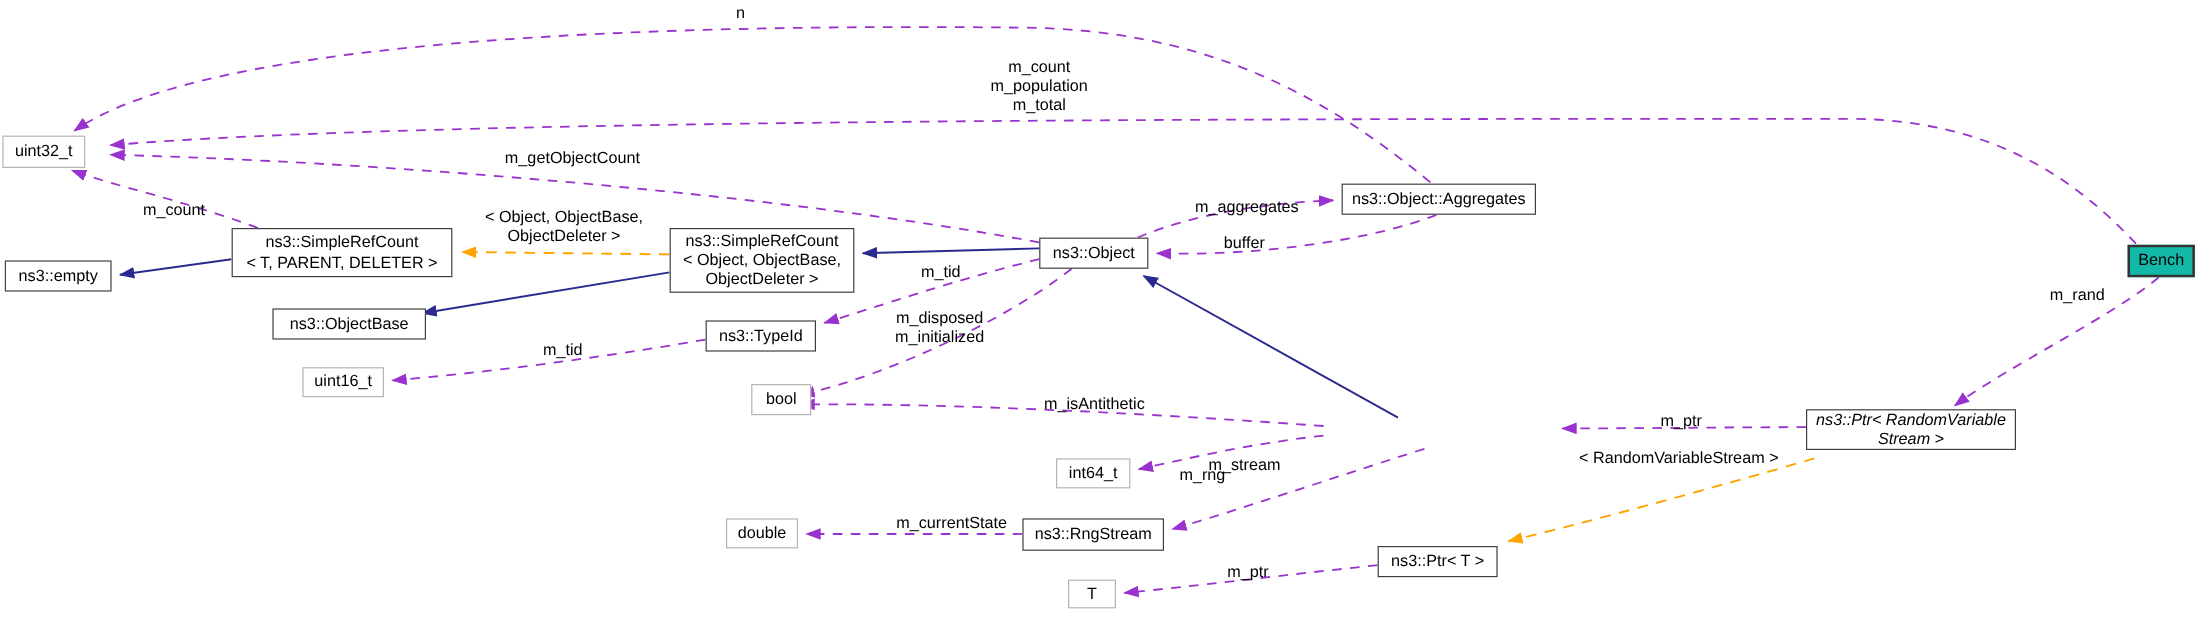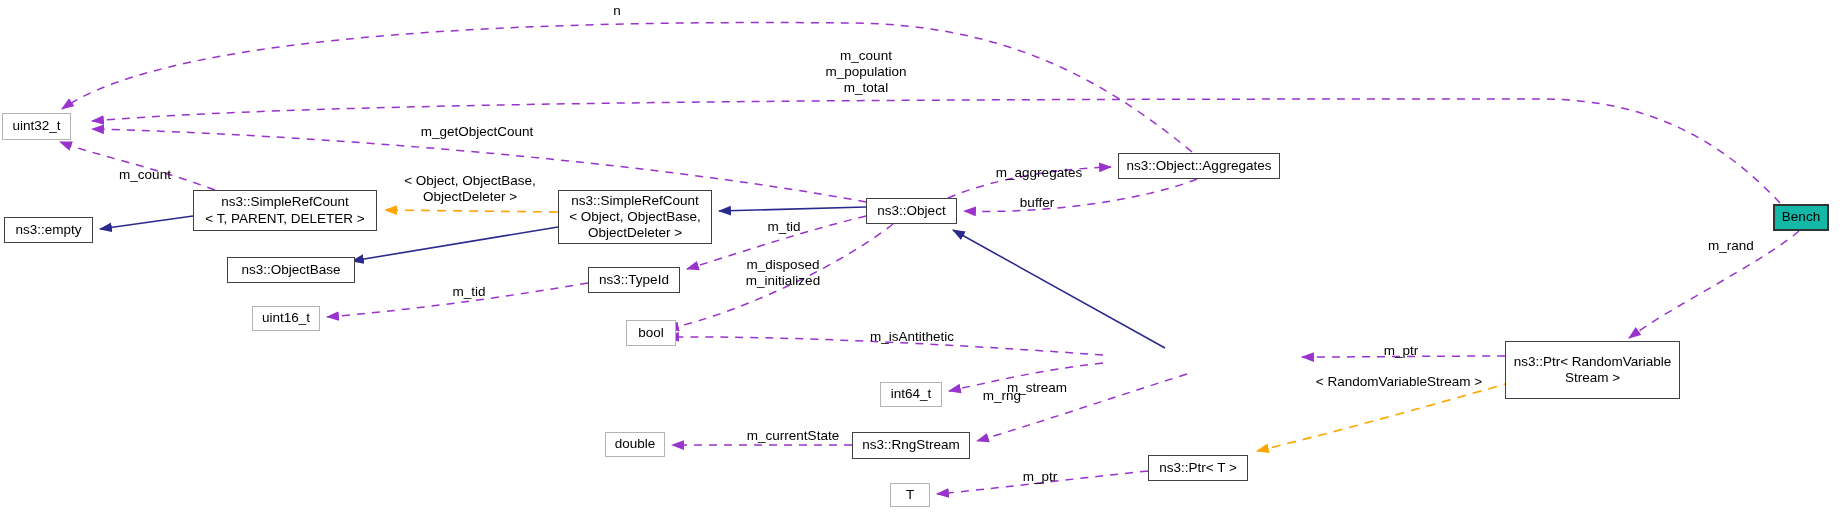--- a/index.html
+++ b/index.html
@@ -79,21 +79,21 @@
 ObjectDeleter &gt;</div>
   <div class="node cls" style="left:588px;top:267px;width:92px;height:26px;">ns3::TypeId</div>
   <div class="node builtin" style="left:610px;top:320px;width:50px;height:26px;margin-left:16px;">bool</div>
   <div class="node cls" style="left:866px;top:198px;width:91px;height:26px;">ns3::Object</div>
   <div class="node cls" style="left:1118px;top:153px;width:162px;height:26px;">ns3::Object::Aggregates</div>
   <div class="node builtin" style="left:880px;top:382px;width:62px;height:25px;">int64_t</div>
   <div class="node builtin" style="left:605px;top:432px;width:60px;height:25px;">double</div>
   <div class="node cls" style="left:852px;top:432px;width:118px;height:27px;">ns3::RngStream</div>
   <div class="node builtin" style="left:890px;top:483px;width:40px;height:24px;">T</div>
   <div class="node cls" style="left:1148px;top:455px;width:100px;height:26px;">ns3::Ptr&lt; T &gt;</div>
-  <div class="node cls" style="left:1505px;top:341px;width:175px;height:58px;">ns3::Ptr&lt; RandomVariable
+  <div class="node cls" style="left:1505px;top:341px;width:175px;height:34px;font-style:italic;">ns3::Ptr&lt; RandomVariable
 Stream &gt;</div>
   <div class="node focus" style="left:1773px;top:204px;width:56px;height:27px;">Bench</div>
 
   <div class="elabel" style="left:617px;top:3px;">n</div>
   <div class="elabel" style="left:866px;top:48px;">m_count
 m_population
 m_total</div>
   <div class="elabel" style="left:477px;top:124px;">m_getObjectCount</div>
   <div class="elabel" style="left:145px;top:167px;">m_count</div>
   <div class="elabel" style="left:470px;top:173px;">&lt; Object, ObjectBase,

